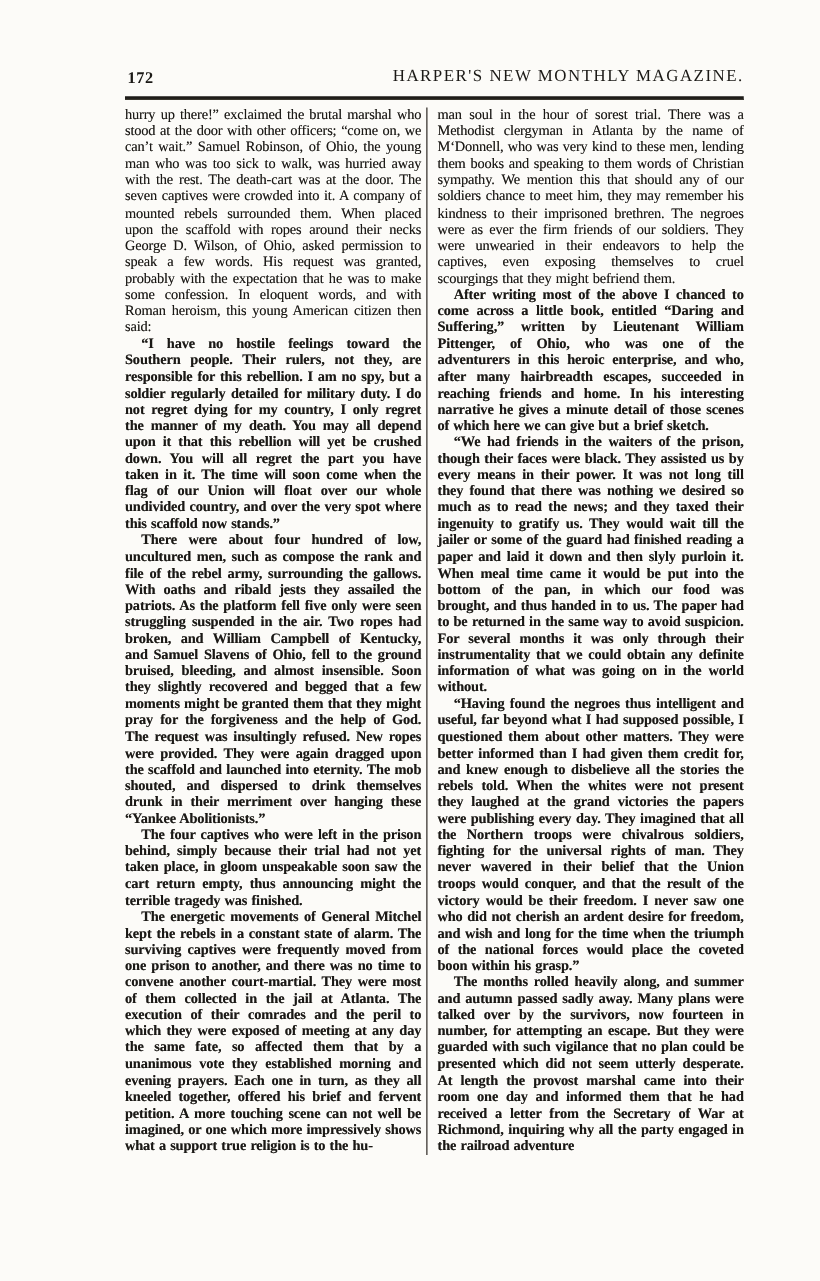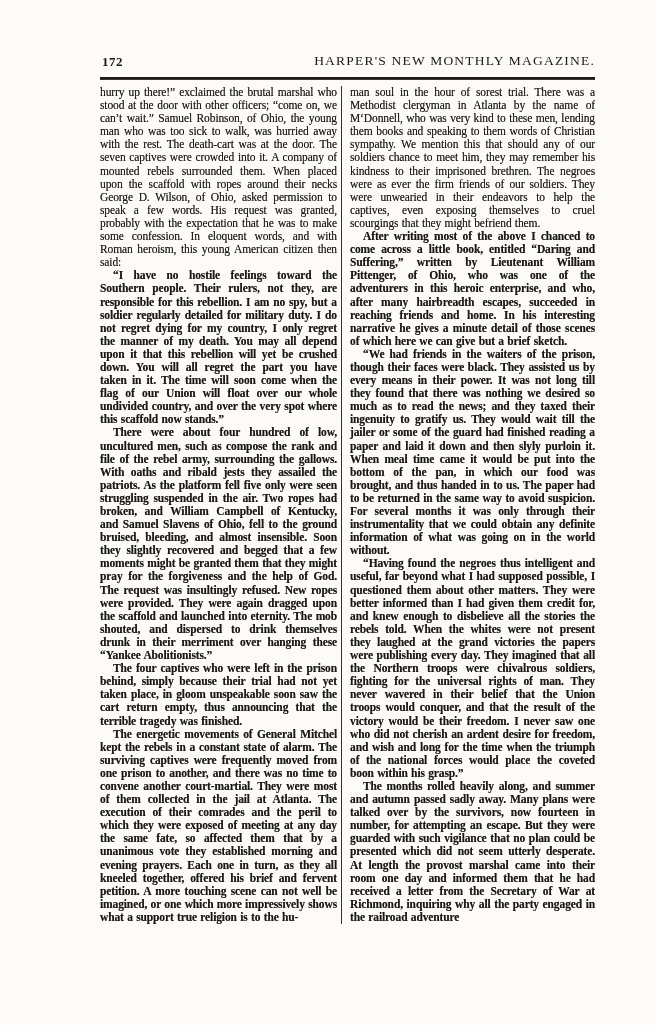--- a/index.html
+++ b/index.html
@@ -82,21 +82,21 @@
   <header class="page-header">
     <span class="folio">172</span>
     <h1 class="running-title">HARPER'S NEW MONTHLY MAGAZINE.</h1>
   </header>
   <div class="header-rule"></div>
   <main class="columns">
     <section class="col left">
         <p class="para">hurry up there!” exclaimed the brutal marshal who stood at the door with other officers; “come on, we can’t wait.”  Samuel Robinson, of Ohio, the young man who was too sick to walk, was hurried away with the rest.  The death-cart was at the door.  The seven captives were crowded into it.  A company of mounted rebels surrounded them.  When placed upon the scaffold with ropes around their necks George D. Wilson, of Ohio, asked permission to speak a few words.  His request was granted, probably with the expectation that he was to make some confession.  In eloquent words, and with Roman heroism, this young American citizen then said:</p>
         <p class="para indent">“I have no hostile feelings toward the Southern people.  Their rulers, not they, are responsible for this rebellion.  I am no spy, but a soldier regularly detailed for military duty.  I do not regret dying for my country, I only regret the manner of my death.  You may all depend upon it that this rebellion will yet be crushed down.  You will all regret the part you have taken in it.  The time will soon come when the flag of our Union will float over our whole undivided country, and over the very spot where this scaffold now stands.”</p>
         <p class="para indent">There were about four hundred of low, uncultured men, such as compose the rank and file of the rebel army, surrounding the gallows. With oaths and ribald jests they assailed the patriots.  As the platform fell five only were seen struggling suspended in the air.  Two ropes had broken, and William Campbell of Kentucky, and Samuel Slavens of Ohio, fell to the ground bruised, bleeding, and almost insensible.  Soon they slightly recovered and begged that a few moments might be granted them that they might pray for the forgiveness and the help of God.  The request was insultingly refused.  New ropes were provided. They were again dragged upon the scaffold and launched into eternity.  The mob shouted, and dispersed to drink themselves drunk in their merriment over hanging these “Yankee Abolitionists.”</p>
-        <p class="para indent">The four captives who were left in the prison behind, simply because their trial had not yet taken place, in gloom unspeakable soon saw the cart return empty, thus announcing that the terrible tragedy was finished.</p>
+        <p class="para indent">The four captives who were left in the prison behind, simply because their trial had not yet taken place, in gloom unspeakable soon saw the cart return empty, thus announcing might the terrible tragedy was finished.</p>
         <p class="para indent">The energetic movements of General Mitchel kept the rebels in a constant state of alarm. The surviving captives were frequently moved from one prison to another, and there was no time to convene another court-martial.  They were most of them collected in the jail at Atlanta.  The execution of their comrades and the peril to which they were exposed of meeting at any day the same fate, so affected them that by a unanimous vote they established morning and evening prayers.  Each one in turn, as they all kneeled together, offered his brief and fervent petition.  A more touching scene can not well be imagined, or one which more impressively shows what a support true religion is to the hu-</p>
       </section>
     <div class="column-divider"></div>
     <section class="col right">
         <p class="para">man soul in the hour of sorest trial.  There was a Methodist clergyman in Atlanta by the name of M‘Donnell, who was very kind to these men, lending them books and speaking to them words of Christian sympathy.  We mention this that should any of our soldiers chance to meet him, they may remember his kindness to their imprisoned brethren.  The negroes were as ever the firm friends of our soldiers.  They were unwearied in their endeavors to help the captives, even exposing themselves to cruel scourgings that they might befriend them.</p>
         <p class="para indent">After writing most of the above I chanced to come across a little book, entitled “Daring and Suffering,” written by Lieutenant William Pittenger, of Ohio, who was one of the adventurers in this heroic enterprise, and who, after many hairbreadth escapes, succeeded in reaching friends and home.  In his interesting narrative he gives a minute detail of those scenes of which here we can give but a brief sketch.</p>
         <p class="para indent">“We had friends in the waiters of the prison, though their faces were black.  They assisted us by every means in their power.  It was not long till they found that there was nothing we desired so much as to read the news; and they taxed their ingenuity to gratify us.  They would wait till the jailer or some of the guard had finished reading a paper and laid it down and then slyly purloin it.  When meal time came it would be put into the bottom of the pan, in which our food was brought, and thus handed in to us.  The paper had to be returned in the same way to avoid suspicion.  For several months it was only through their instrumentality that we could obtain any definite information of what was going on in the world without.</p>
         <p class="para indent">“Having found the negroes thus intelligent and useful, far beyond what I had supposed possible, I questioned them about other matters. They were better informed than I had given them credit for, and knew enough to disbelieve all the stories the rebels told.  When the whites were not present they laughed at the grand victories the papers were publishing every day. They imagined that all the Northern troops were chivalrous soldiers, fighting for the universal rights of man.  They never wavered in their belief that the Union troops would conquer, and that the result of the victory would be their freedom.  I never saw one who did not cherish an ardent desire for freedom, and wish and long for the time when the triumph of the national forces would place the coveted boon within his grasp.”</p>
         <p class="para indent">The months rolled heavily along, and summer and autumn passed sadly away.  Many plans were talked over by the survivors, now fourteen in number, for attempting an escape. But they were guarded with such vigilance that no plan could be presented which did not seem utterly desperate.  At length the provost marshal came into their room one day and informed them that he had received a letter from the Secretary of War at Richmond, inquiring why all the party engaged in the railroad adventure</p>
       </section>

